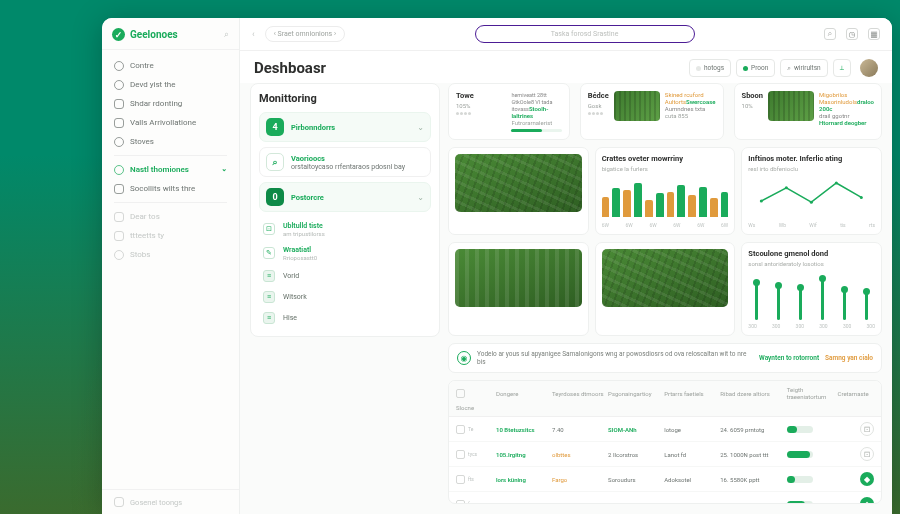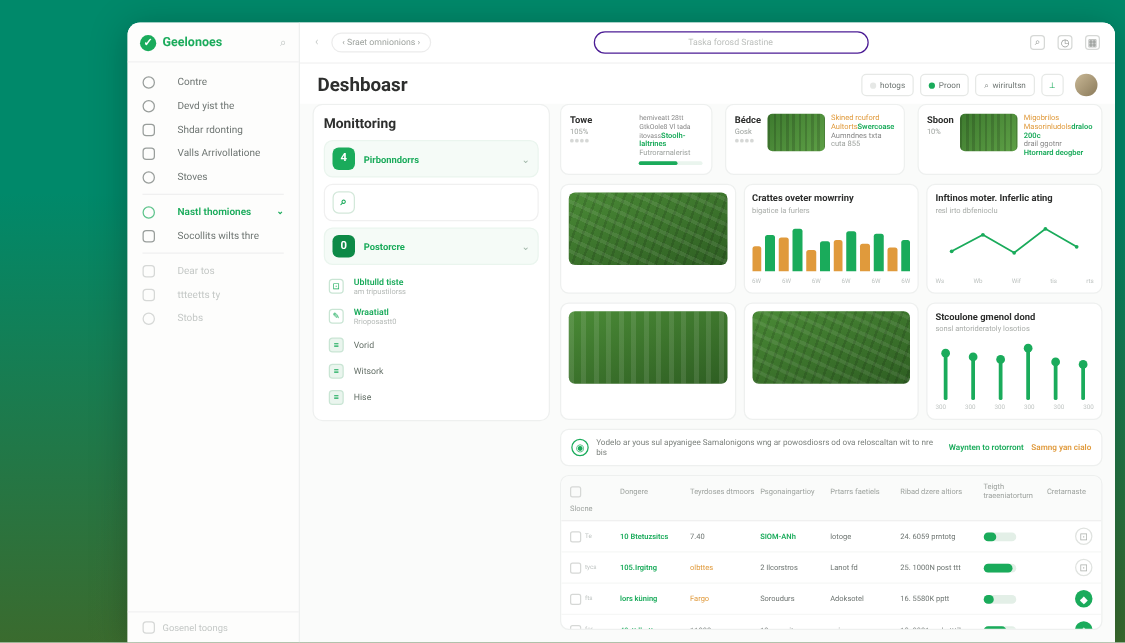--- a/index.html
+++ b/index.html
@@ -5,21 +5,21 @@
 *{box-sizing:border-box;margin:0;padding:0;font-family:-apple-system,BlinkMacSystemFont,"Segoe UI",Roboto,sans-serif}
 body{background:linear-gradient(180deg,#00896a 0%,#00896a 30%,#3a6b2e 100%);width:900px;height:514px;overflow:hidden;position:relative}
 body::before{content:"";position:absolute;inset:0;background:radial-gradient(ellipse at bottom,#5a8f3a 0%,transparent 60%);opacity:.6}
 .app{position:absolute;top:18px;left:102px;width:790px;height:496px;background:#fff;border-radius:10px 10px 0 0;box-shadow:0 4px 30px rgba(0,0,0,.25);display:flex;overflow:hidden}
 .sidebar{width:138px;border-right:1px solid #eef0ef;background:#fdfdfc;display:flex;flex-direction:column;font-size:8px}
 .brand{display:flex;align-items:center;gap:5px;padding:10px 10px 8px;border-bottom:1px solid #f1f1f1}
 .brand-logo{width:13px;height:13px;border-radius:50%;background:#1aab5b;display:flex;align-items:center;justify-content:center;color:#fff;font-size:9px;font-weight:700}
 .brand-name{font-weight:700;color:#1aab5b;font-size:10px}
 .brand-search{margin-left:auto;color:#bfc4c2;font-size:9px}
 .nav{padding:6px 0;flex:1}
-.nav-item{display:flex;gap:18px;padding:4.5px 12px;color:#6e7572;cursor:pointer}
+.nav-item{display:flex;gap:6px;padding:4.5px 12px;color:#6e7572;cursor:pointer}
 .nav-item.sel{color:#1aab5b;font-weight:600}
 .nav-ic{width:10px;height:10px;border:1px solid currentColor;border-radius:3px;flex-shrink:0;opacity:.7}
 .nav-ic.circ{border-radius:50%}
 .nav-item .chev{margin-left:auto;font-size:7px}
 .nav-sep{height:1px;background:#f0f0f0;margin:4px 12px}
 .nav-sub{padding:4px 12px 4px 28px;color:#b8bcba;font-size:7px}
 .nav-foot{padding:7px 12px;border-top:1px solid #f1f1f1;display:flex;align-items:center;gap:6px;color:#c4c8c6;font-size:7.5px}
 .main{flex:1;display:flex;flex-direction:column;background:#fafbfa;overflow:hidden}
 .topbar{display:flex;align-items:center;gap:10px;padding:7px 12px;border-bottom:1px solid #f0f0f0;background:#fff}
 .crumb{font-size:7px;color:#9ea39f;padding:3px 8px;border:1px solid #ececec;border-radius:10px}
@@ -185,20 +185,21 @@
           <div class="mon-title">Monittoring</div>
           <div class="mon-row">
             <div class="mon-num">4</div>
             <div class="mon-txt">
                 <b>Pirbonndorrs</b>
               </div>
             <div class="mon-chev">⌄</div>
           </div>
           <div class="mon-row plain">
             <div class="mon-num out">⌕</div>
+            <div class="mon-txt"><b>Vaorioocs</b><span>orstaitoycaso rrfentaraos pdosnl bay</span></div>
           </div>
           <div class="mon-row">
             <div class="mon-num dark">0</div>
             <div class="mon-txt">
                 <b>Postorcre</b>
               </div>
             <div class="mon-chev">⌄</div>
           </div>
           <div class="mon-list">
               <div class="mon-list-ic">⊡</div>

